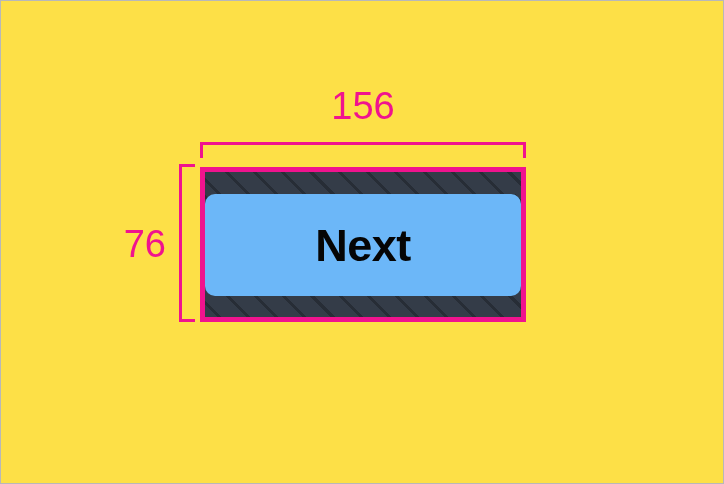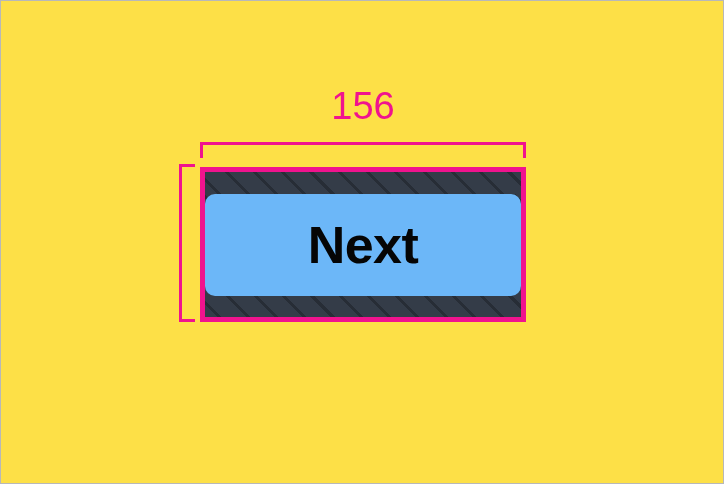--- a/index.html
+++ b/index.html
@@ -73,21 +73,21 @@
   }
 
   .next-button {
     flex: 1 1 auto;
     margin: 0;
     border: none;
     border-radius: 10px;
     background: #6cb7f8;
     color: #050505;
     font-family: "Liberation Sans", sans-serif;
-    font-size: 52px;
+    font-size: 45px;
     font-weight: bold;
     letter-spacing: -0.5px;
     line-height: 1;
     display: flex;
     align-items: center;
     justify-content: center;
     cursor: pointer;
     padding: 0;
   }
 
@@ -143,20 +143,21 @@
 </style>
 </head>
 <body>
 
 <div id="stage">
 
   <div class="dim-top-label">156</div>
 
   <div class="dim-top-bracket"></div>
 
+  <div class="dim-left-label">76</div>
 
   <div class="dim-left-bracket"></div>
 
   <div class="widget-frame">
     <div class="widget-inner">
 
       <div class="hatch top"></div>
 
       <div class="btn-wrap">
         <button class="next-button">Next</button>

